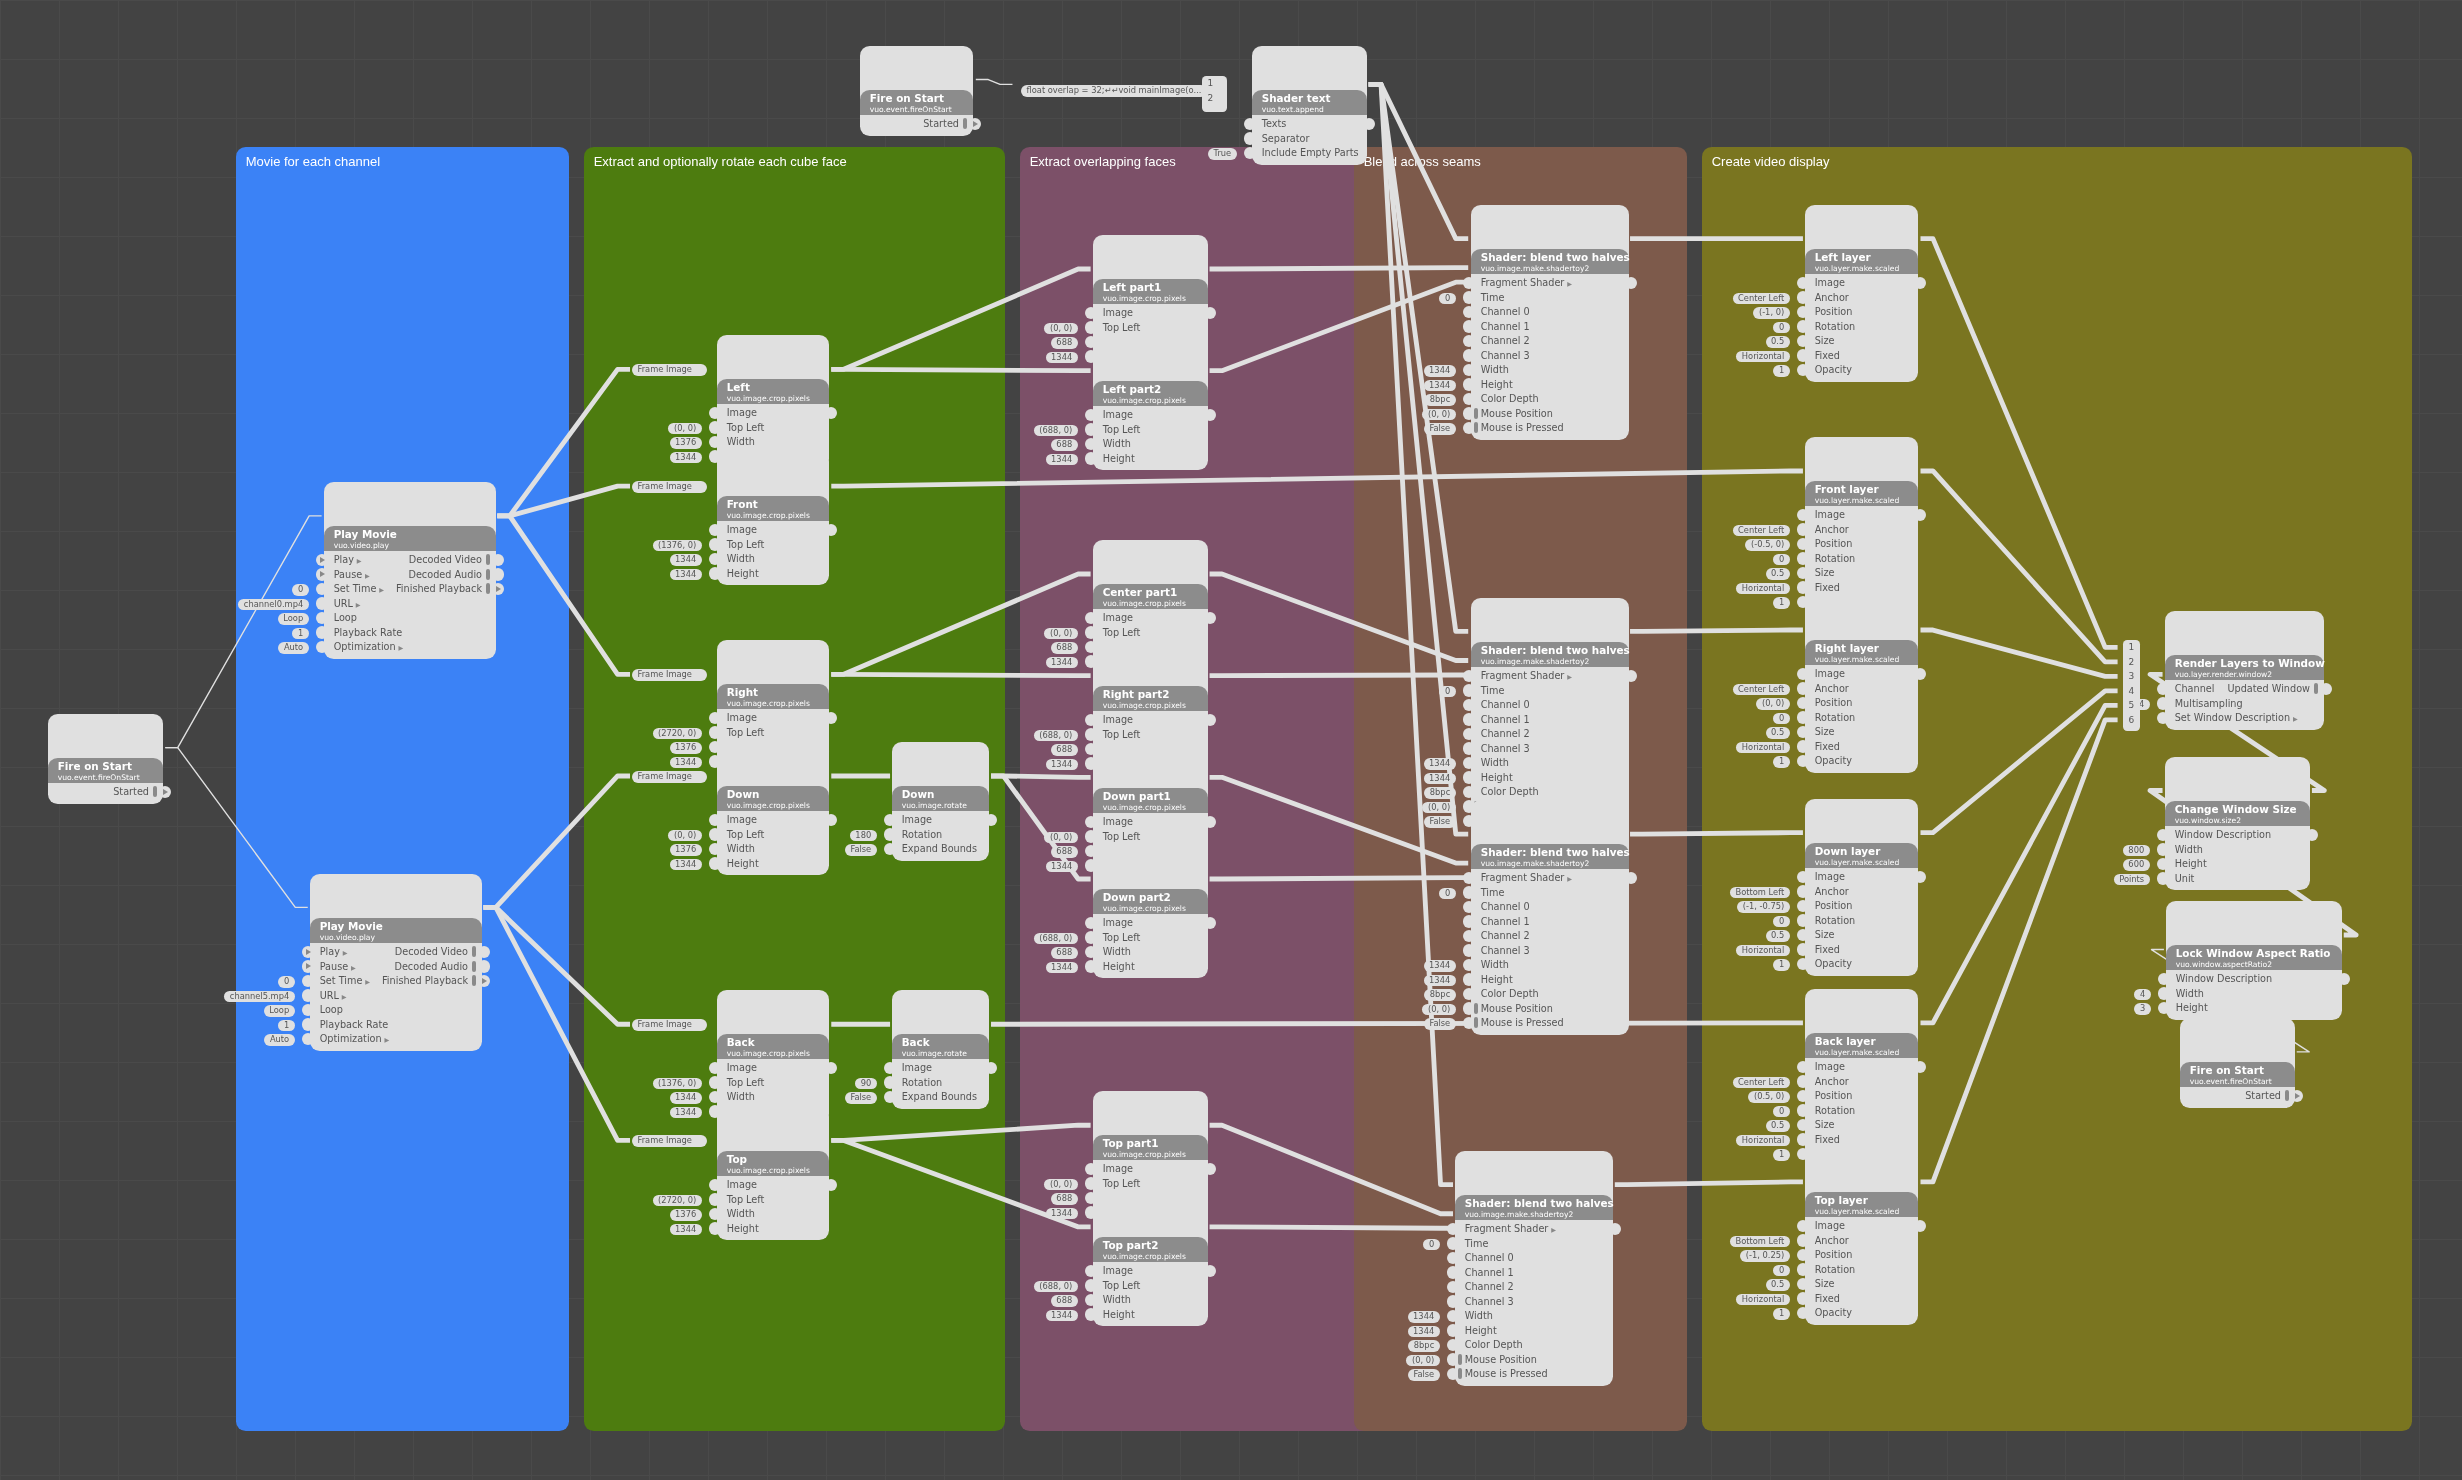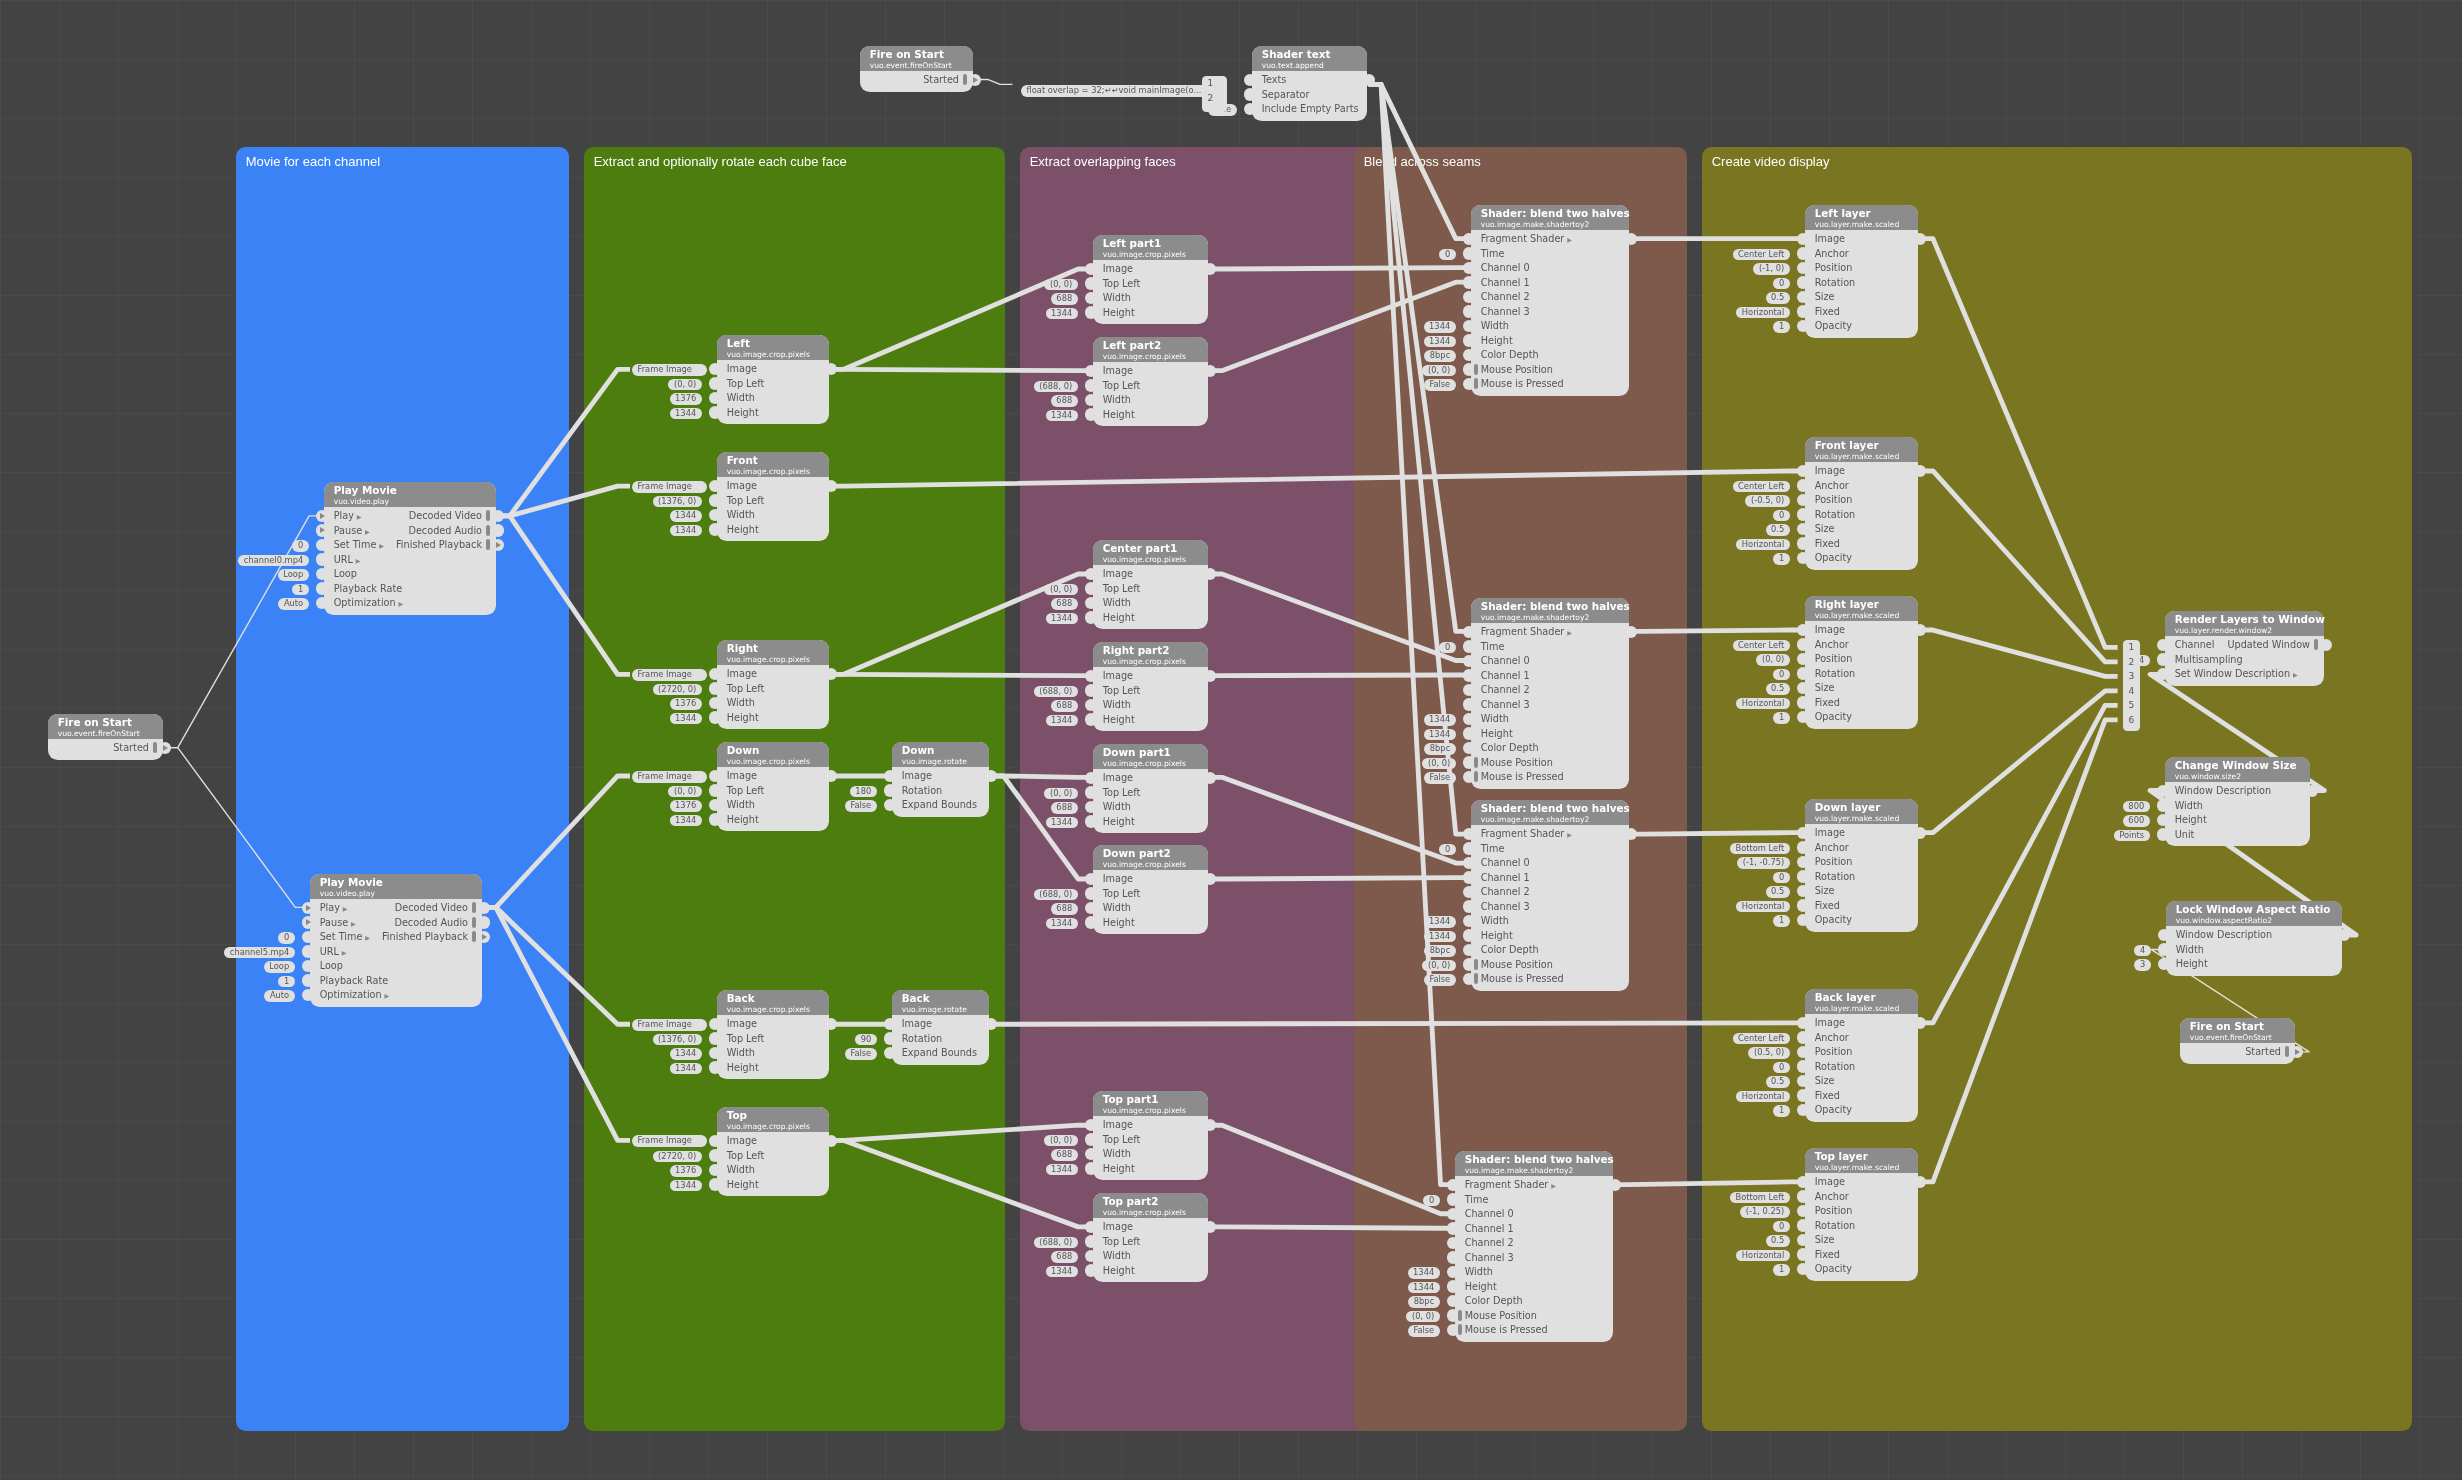--- a/index.html
+++ b/index.html
@@ -19,21 +19,21 @@
     position:absolute; left:9.7px; top:7px; color:#fff; font-size:13px;
     font-family:"Liberation Sans", sans-serif;
   }
   #cables { position:absolute; left:0; top:0; width:2462px; height:1480px; pointer-events:none; z-index:2; }
   .node {
     position:absolute; background:#e0e0e0; border-radius:9.7px; z-index:3;
     font-family:"DejaVu Sans", sans-serif; color:#555;
   }
   .node-head {
     background:#8c8c8c; color:#fff; border-radius:9.7px 9.7px 0 0;
-    padding:2.8px 9.7px 2.1px 9.7px; height:25px; box-sizing:border-box;
+    padding:2.8px 9.7px 2.1px 9.7px; height:25px; box-sizing:border-box;margin-top:44px;
   }
   .node-title { font-weight:bold; font-size:10.4px; line-height:11.8px; white-space:nowrap; }
   .node-class { font-size:7.6px; line-height:9px; white-space:nowrap; }
   .node-body { padding:2.1px 0 4.2px 0; position:relative; }
   .port-row { height:14.5px; line-height:14.5px; font-size:9.7px; position:relative; white-space:nowrap; }
   .port-in-label { position:absolute; left:9.7px; }
   .port-out-label { position:absolute; right:14px; }
   .port-dot {
     position:absolute; width:12.5px; height:12.5px; border-radius:6.2px; background:#e0e0e0; top:0.7px;
   }

